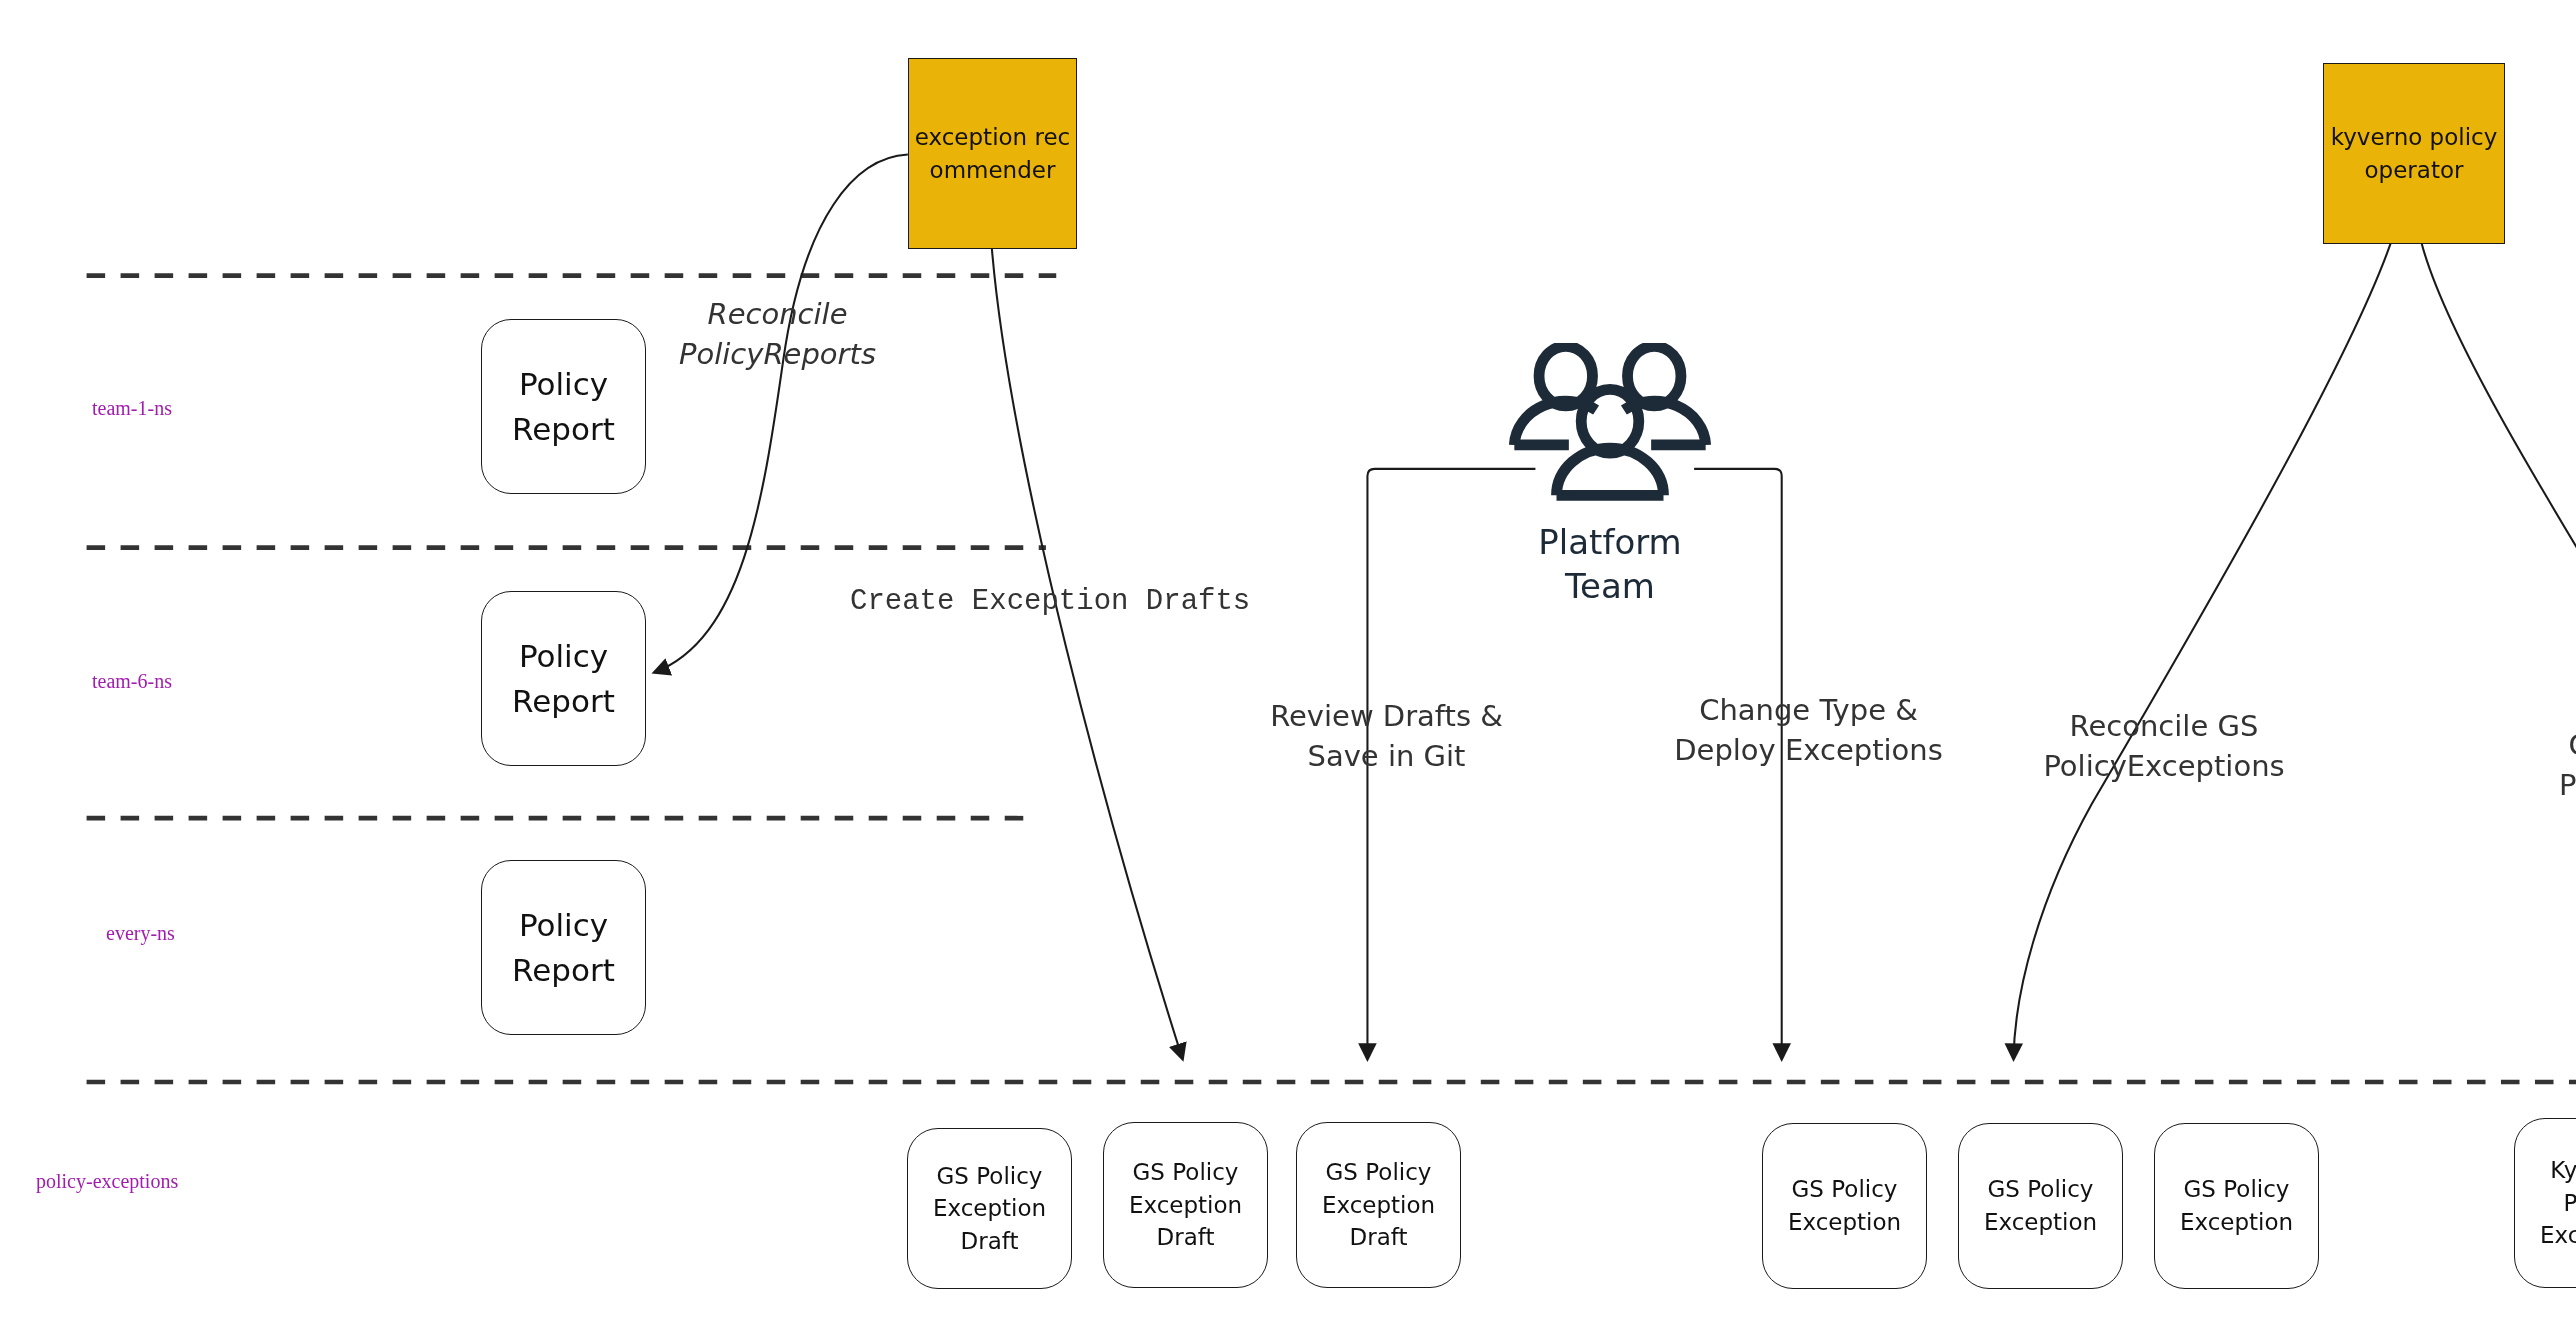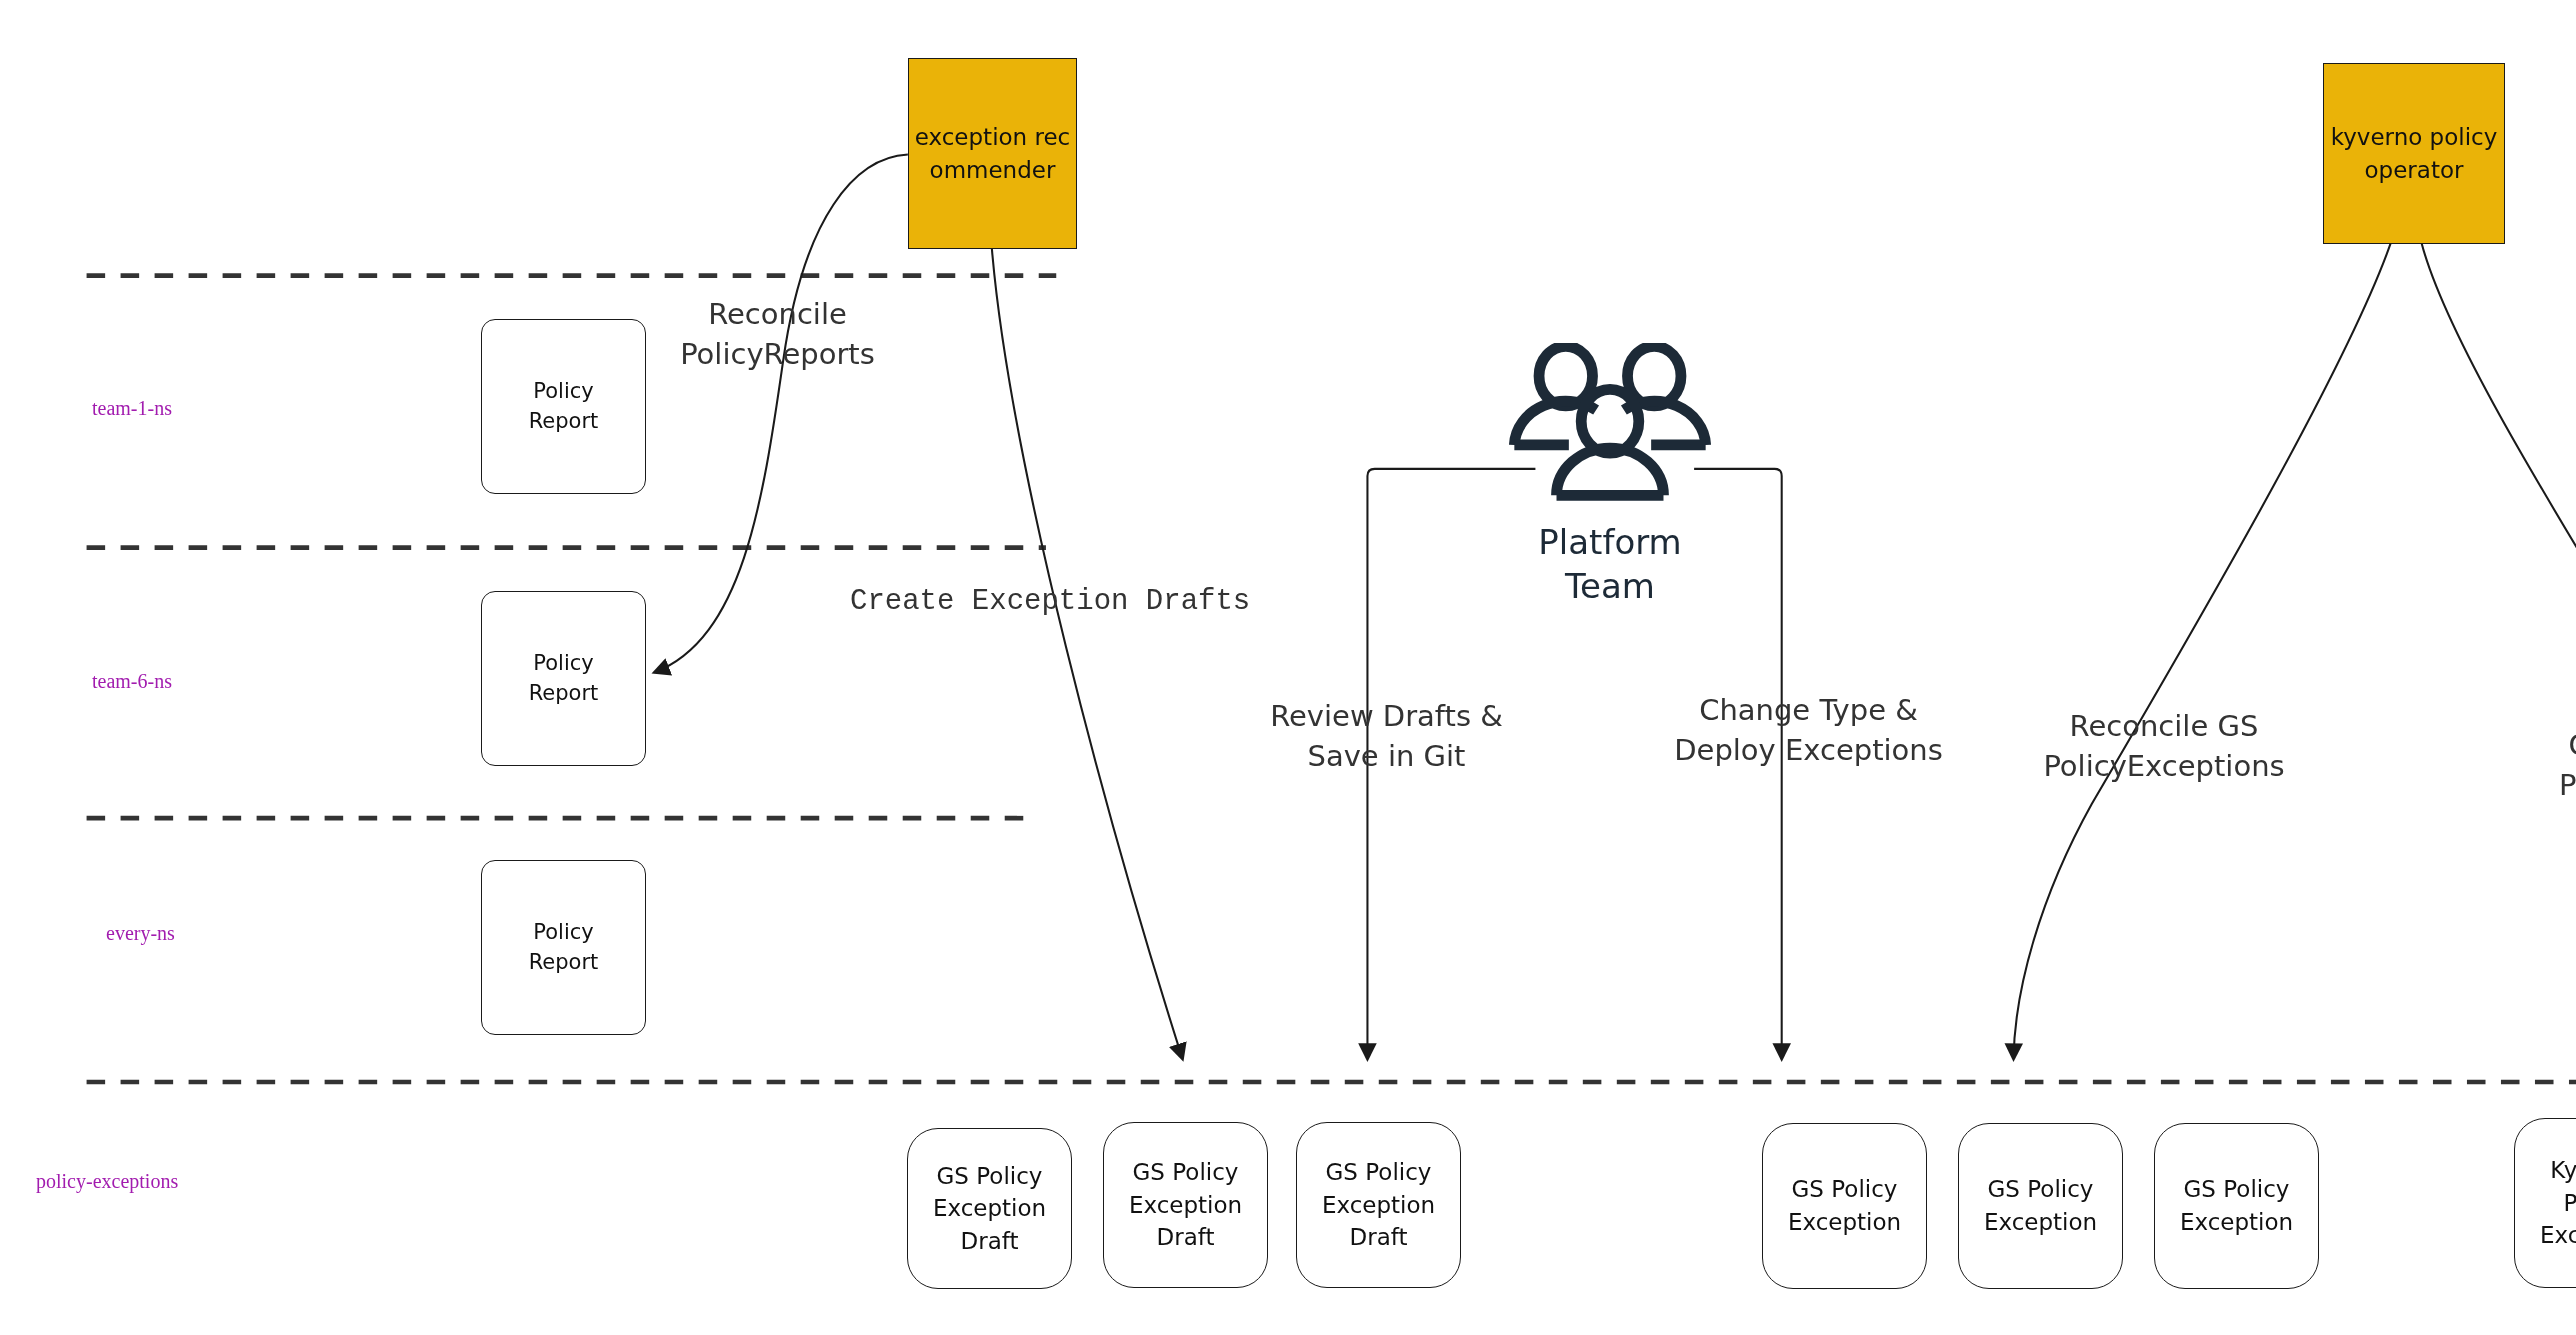--- a/index.html
+++ b/index.html
@@ -39,21 +39,21 @@
     background: #ffffff;
     display: flex;
     align-items: center;
     justify-content: center;
     text-align: center;
     color: #111111;
     font-family: "DejaVu Sans", sans-serif;
     line-height: 1.42;
     padding: 3.1px 5.2px;
   }
-  .res-box.pr { font-size: 21px; border-radius: 14px; }
+  .res-box.pr { font-size: 31px; border-radius: 30px; }
   .res-box.pe { font-size: 23px; border-radius: 31px; }
   
   .op-box {
     position: absolute;
     box-sizing: border-box;
     border: 1.5px solid #1a1a1a;
     border-radius: 0;
     background: #eab308;
     display: flex;
     align-items: center;
@@ -155,21 +155,21 @@
 Exception</div>
   <div class="res-box pe" style="left:1958px; top:1123px; width:165px; height:166px; white-space:pre-line;">GS Policy
 Exception</div>
   <div class="res-box pe" style="left:2154px; top:1123px; width:165px; height:166px; white-space:pre-line;">GS Policy
 Exception</div>
 
   <div class="res-box pe" style="left:2514px; top:1118px; width:165px; height:170px; white-space:pre-line;">Kyverno
 Policy
 Exception</div>
 
-  <div class="edge-label" style="left:659px; top:294px; width:237px;">Reconcile
+  <div class="edge-label" style="left:659px; top:294px; width:237px;font-style:italic;">Reconcile
 PolicyReports</div>
 
   <div class="edge-label" style="left:850px; top:582px; width:407px; text-align:left;font-family:Liberation Mono, monospace;">Create Exception Drafts</div>
 
   <div class="edge-label" style="left:1242px; top:696px; width:289px;">Review Drafts &amp;
 Save in Git</div>
 
   <div class="edge-label" style="left:2025px; top:706px; width:278px;">Reconcile GS
 PolicyExceptions</div>
 

